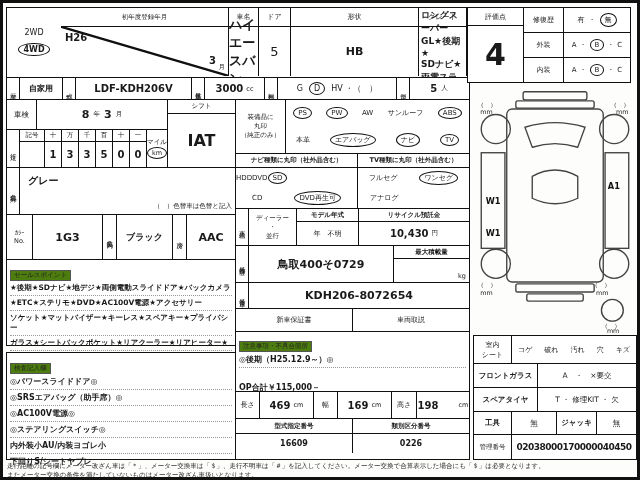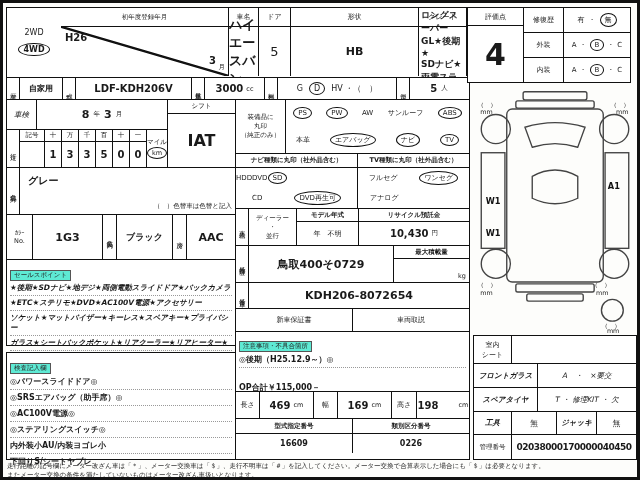--- a/index.html
+++ b/index.html
@@ -7,30 +7,30 @@
   body { font-family: "DejaVu Sans", "Liberation Sans", sans-serif; color:#1a1a1a; }
   .sheet { position: relative; width: 640px; height: 480px; background:#fdfdfb;
            border: 3px solid #111; overflow: hidden; }
   .abs { position: absolute; }
   .box { border: 1.5px solid #111; background:#fff; }
   .flex { display: flex; }
   .col { flex-direction: column; }
   .ctr { align-items: center; justify-content: center; display:flex; }
   .br { border-right: 1px solid #111; }
   .bb { border-bottom: 1px solid #111; }
-  .f6 { font-size: 6.5px; } .f7 { font-size: 7px; } .f75 { font-size: 7.5px; font-style: italic; }
+  .f6 { font-size: 6.5px; } .f7 { font-size: 7px; } .f75 { font-size: 7.5px; }
   .f8 { font-size: 8px; } .f9 { font-size: 9px; } .f10 { font-size: 10px; }
   .f11 { font-size: 11px; } .f13 { font-size: 13px; } .f16 { font-size: 16px; }
   .bold { font-weight: bold; }
   .vl { writing-mode: vertical-rl; text-orientation: upright; letter-spacing: -1px; line-height: 1; }
   .circ { display: inline-flex; align-items: center; justify-content: center;
           border: 1.3px solid #111; border-radius: 50%; padding: 1px 4px; min-width: 14px; }
   .dot-line { border-bottom: 1px dotted #999; }
   .tab { display: inline-block; border: 1px solid #555; font-size: 6.5px; padding: 0 3px;
-         background: #5eead4; color:#222; }
+         background: #4d7c0f; color:#222; }
   .grid { display: grid; height: 100%; }
   .diag { background: linear-gradient(to top right, transparent 48.5%, #111 49.5%, #111 51%, transparent 52%); }
   svg text { font-family: "DejaVu Sans", "Liberation Sans", sans-serif; }
 </style>
 </head>
 <body>
 
 <div class="sheet">
 
   <div class="abs box" style="left:3px;top:4px;width:464px;height:80px">
@@ -378,20 +378,27 @@
       </g>
     </svg>
   </div>
 
   <div class="abs box" style="left:470px;top:332px;width:164px;height:125px">
     <div class="flex bb" style="height:28px">
       <div class="flex col ctr br f7" style="width:38px">
         <span>室内</span>
         <span>シート</span>
       </div>
+      <div class="flex ctr" style="flex:1;justify-content:space-around">
+        <span class="f7">コゲ</span>
+        <span class="f7">破れ</span>
+        <span class="f7">汚れ</span>
+        <span class="f7">穴</span>
+        <span class="f7">キズ</span>
+      </div>
     </div>
     <div class="flex bb" style="height:24px">
       <div class="ctr br f75 bold" style="width:64px">フロントガラス</div>
       <div class="ctr f75" style="flex:1">A　・　×要交</div>
     </div>
     <div class="flex bb" style="height:24px">
       <div class="ctr br f75 bold" style="width:64px">スペアタイヤ</div>
       <div class="ctr f75" style="flex:1">T ・ 修理KIT ・ 欠</div>
     </div>
     <div class="flex bb" style="height:23px">

